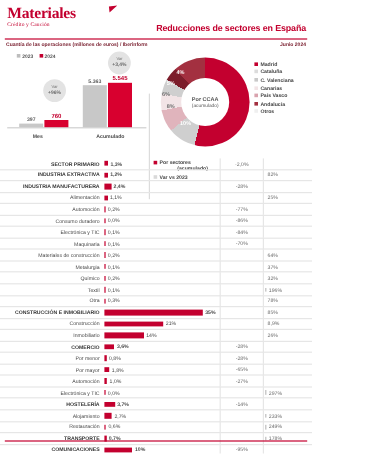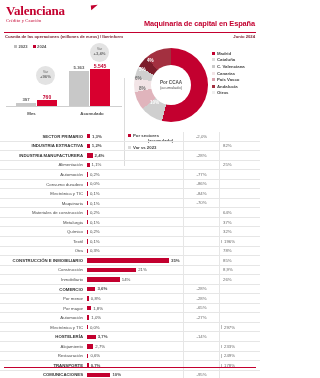--- a/index.html
+++ b/index.html
@@ -149,25 +149,25 @@
     position:absolute; left:4px; right:4px; bottom:4px; height:1.4px; background:#c3002f;
   }
 </style>
 </head>
 <body>
 
 <div class="page">
 
   <div class="header">
     <div class="logo">
-      <div class="logo-main">Valenciana</div>
+      <div class="logo-main">Materiales</div>
       <div class="logo-swoosh"></div>
       <div class="logo-sub">Crédito y Caución</div>
     </div>
-    <div class="title">Maquinaria de capital en España</div>
+    <div class="title">Reducciones de sectores en España</div>
     <div class="rule"></div>
     <div class="subbar">
       <span>Cuantía de las operaciones (millones de euros) / Iberinform</span>
       <span>Junio 2024</span>
     </div>
   </div>
 
   <div class="top">
     <div class="divider-v"></div>
 

